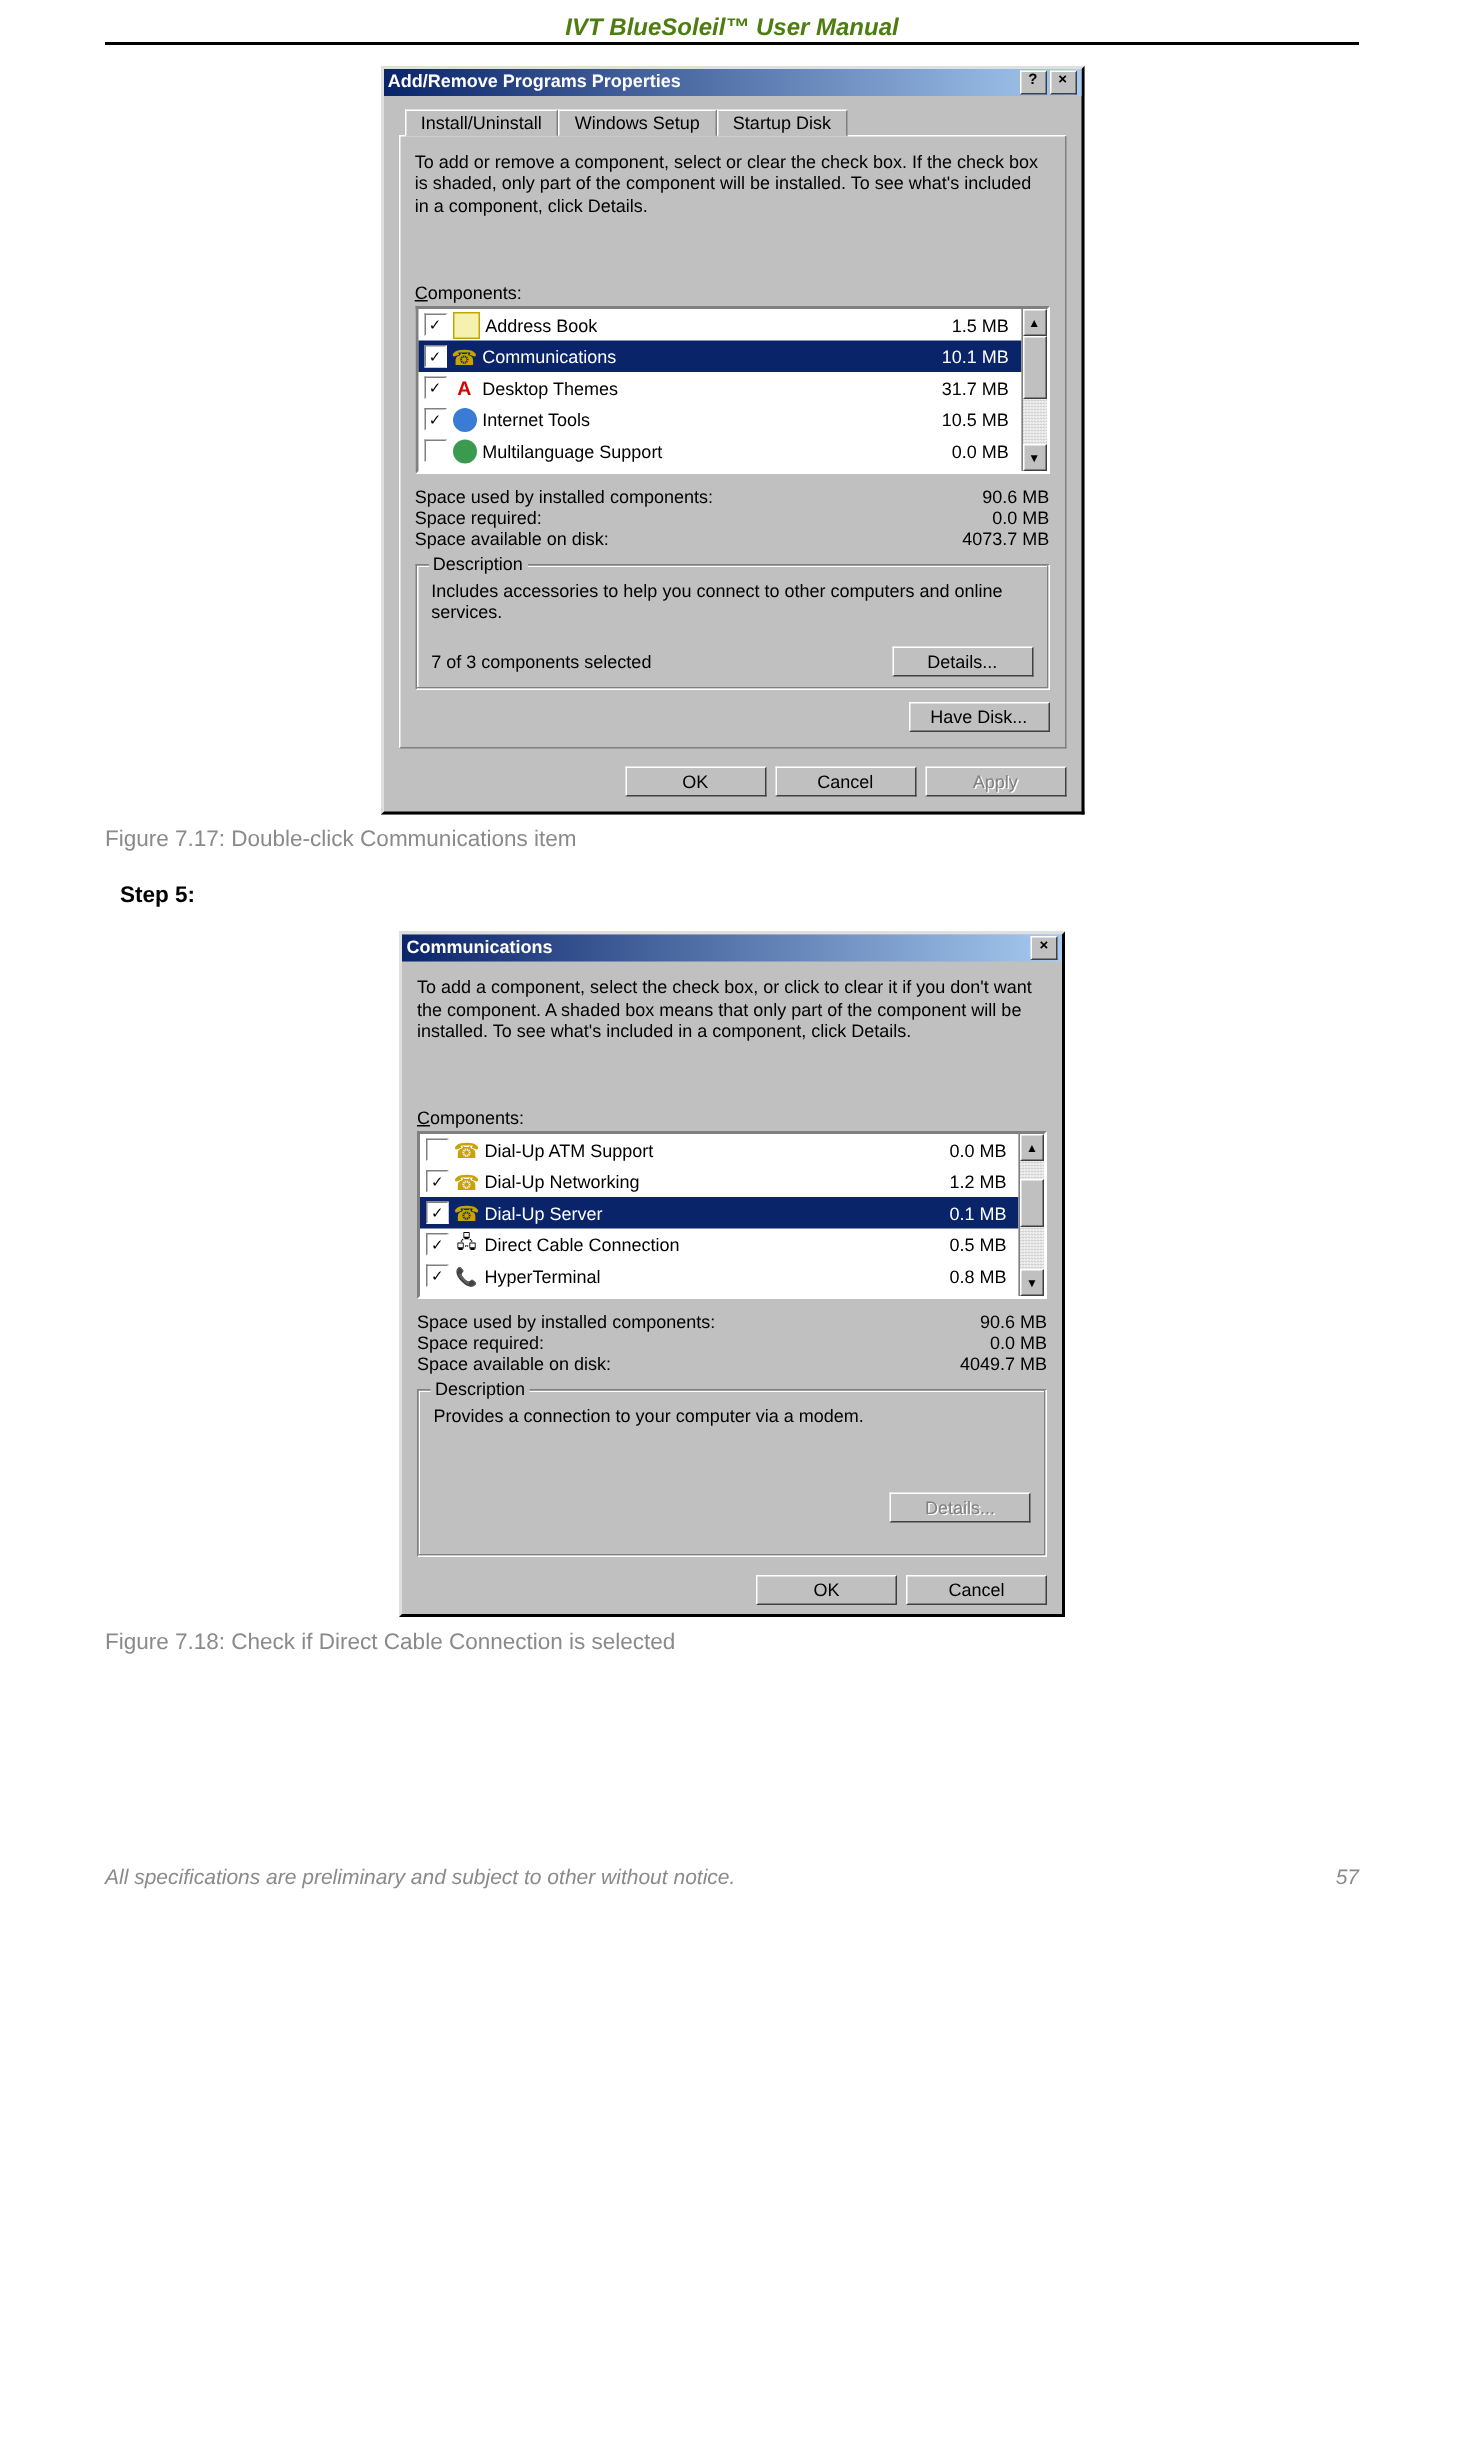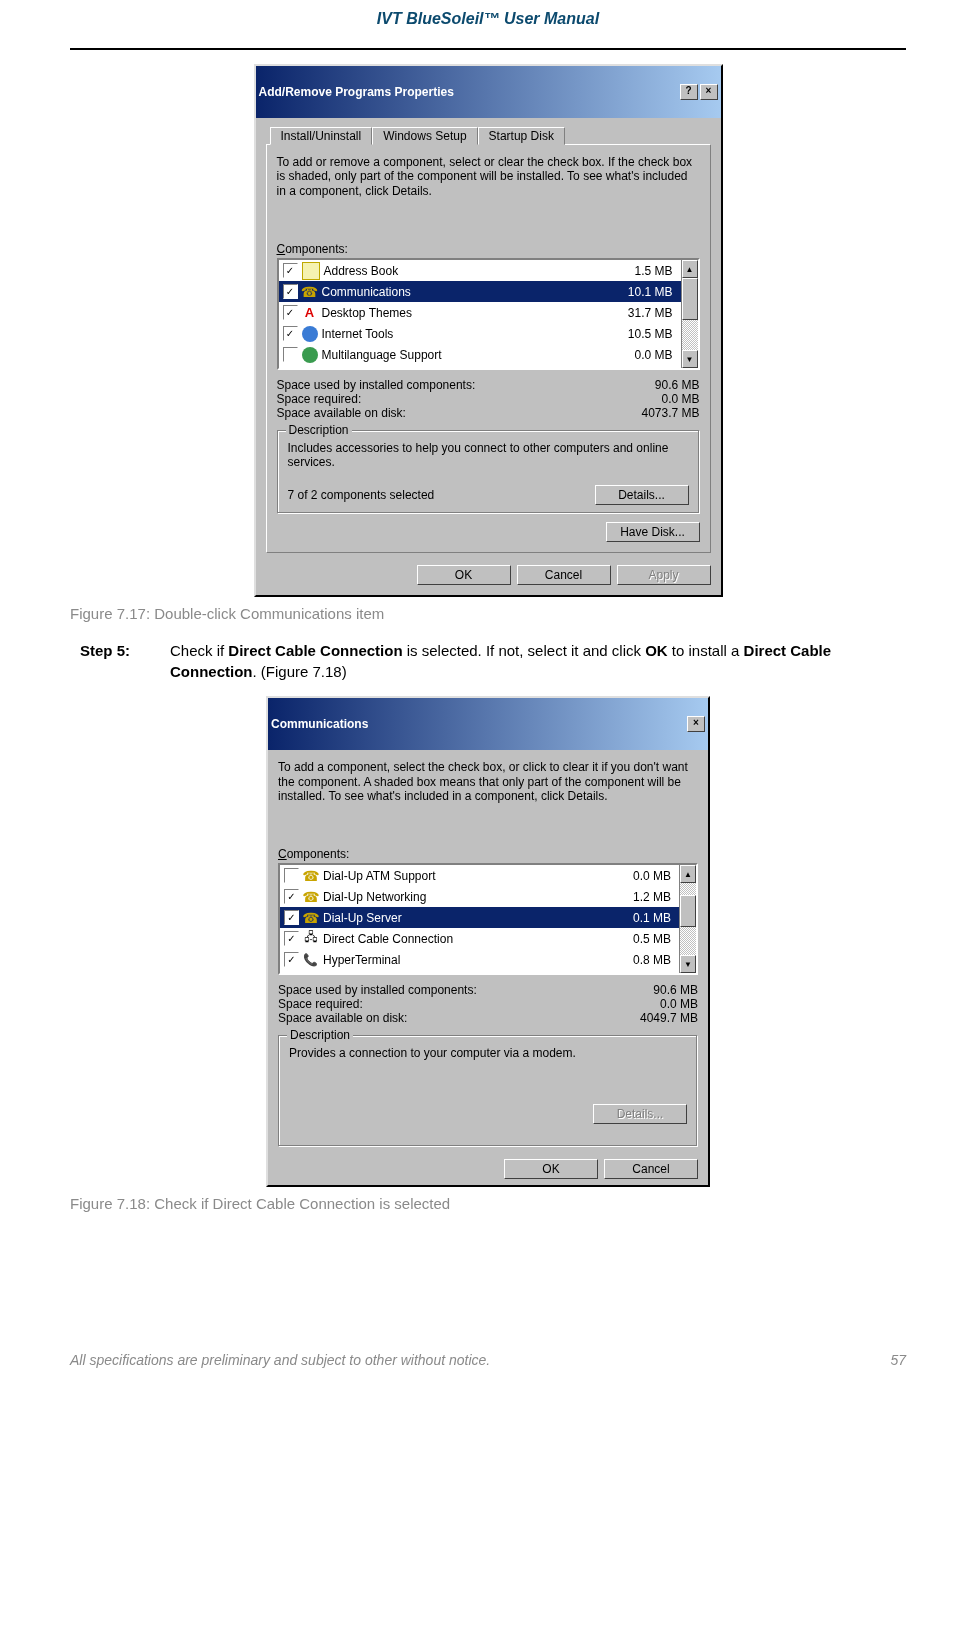--- a/index.html
+++ b/index.html
@@ -8,26 +8,26 @@
     font-family: Verdana, Geneva, sans-serif;
     font-size: 14px;
     color: #000;
     width: 976px;
   }
   .page {
     padding: 10px 70px 30px 70px;
   }
   .doc-header {
     text-align: center;
-    color: #0c4a6e;
+    color: #4d7c0f;
     font-family: Verdana, Geneva, sans-serif;
     font-style: italic;
     font-weight: bold;
     font-size: 16px;
-    padding-bottom: 20px;
+    padding-bottom: 0;
   }
   .hr {
     border: none;
     border-top: 2px solid #000;
     margin: 0 0 14px 0;
   }
   .fig-wrap {
     text-align: center;
   }
   .caption {
@@ -71,23 +71,23 @@
     border-color: #dfdfdf #000 #000 #dfdfdf;
     font-family: "MS Sans Serif", Tahoma, Arial, sans-serif;
     font-size: 12px;
     color: #000;
     text-align: left;
   }
   .titlebar {
     background: linear-gradient(to right, #0a246a, #a6caf0);
     color: #fff;
     font-weight: bold;
-    padding: 18px 3px;
+    padding: 1px 3px;
     display: flex;
-    align-items: center;
+    align-items: flex-start;
   }
   .titlebar .tb-text { flex: 1; font-size: 12px; }
   .winbtn {
     width: 16px; height: 14px;
     background: #c0c0c0;
     border: 1px solid;
     border-color: #fff #404040 #404040 #fff;
     margin-left: 2px;
     font-size: 10px;
     text-align: center;
@@ -293,44 +293,41 @@
             <div class="stats-row">
                 <span class="k">Space available on disk:</span>
                 <span class="v">4073.7 MB</span>
               </div>
           </div>
 
           <div class="group">
             <span class="gtitle">Description</span>
             <div style="min-height:34px;">Includes accessories to help you connect to other computers and online services.</div>
             <div class="details-row">
-              <span class="sel-count">7 of 2 components selected</span>
+              <span class="sel-count">7 of 3 components selected</span>
               <span class="btn98"><span class="ul">D</span><span>etails...</span></span>
             </div>
           </div>
 
           <div class="btn-row">
             <span class="btn98"><span class="ul">H</span><span>ave Disk...</span></span>
           </div>
         </div>
       </div>
       <div class="dlg-footer">
         <span class="btn98">OK</span>
         <span class="btn98">Cancel</span>
         <span class="btn98 disabled">Apply</span>
       </div>
     </div>
     <div class="caption">Figure 7.17: Double-click Communications item</div>
   </div>
 
   <div class="step-row">
     <div class="step-label">Step 5:</div>
-    <div class="step-text">
-      <span>Check if </span><b>Direct Cable Connection</b><span> is selected. If not, select it and click </span><b>OK</b><span> to install a </span><b>Direct Cable Connection</b><span>. (Figure 7.18)</span>
-    </div>
   </div>
 
   <div class="fig-wrap">
     <div class="win98 small">
       <div class="titlebar">
         <span class="tb-text">Communications</span>
         <span class="winbtn">×</span>
       </div>
       <div class="dlg-body">
         <div class="intro">To add a component, select the check box, or click to clear it if you don't want the component. A shaded box means that only part of the component will be installed. To see what's included in a component, click Details.</div>

